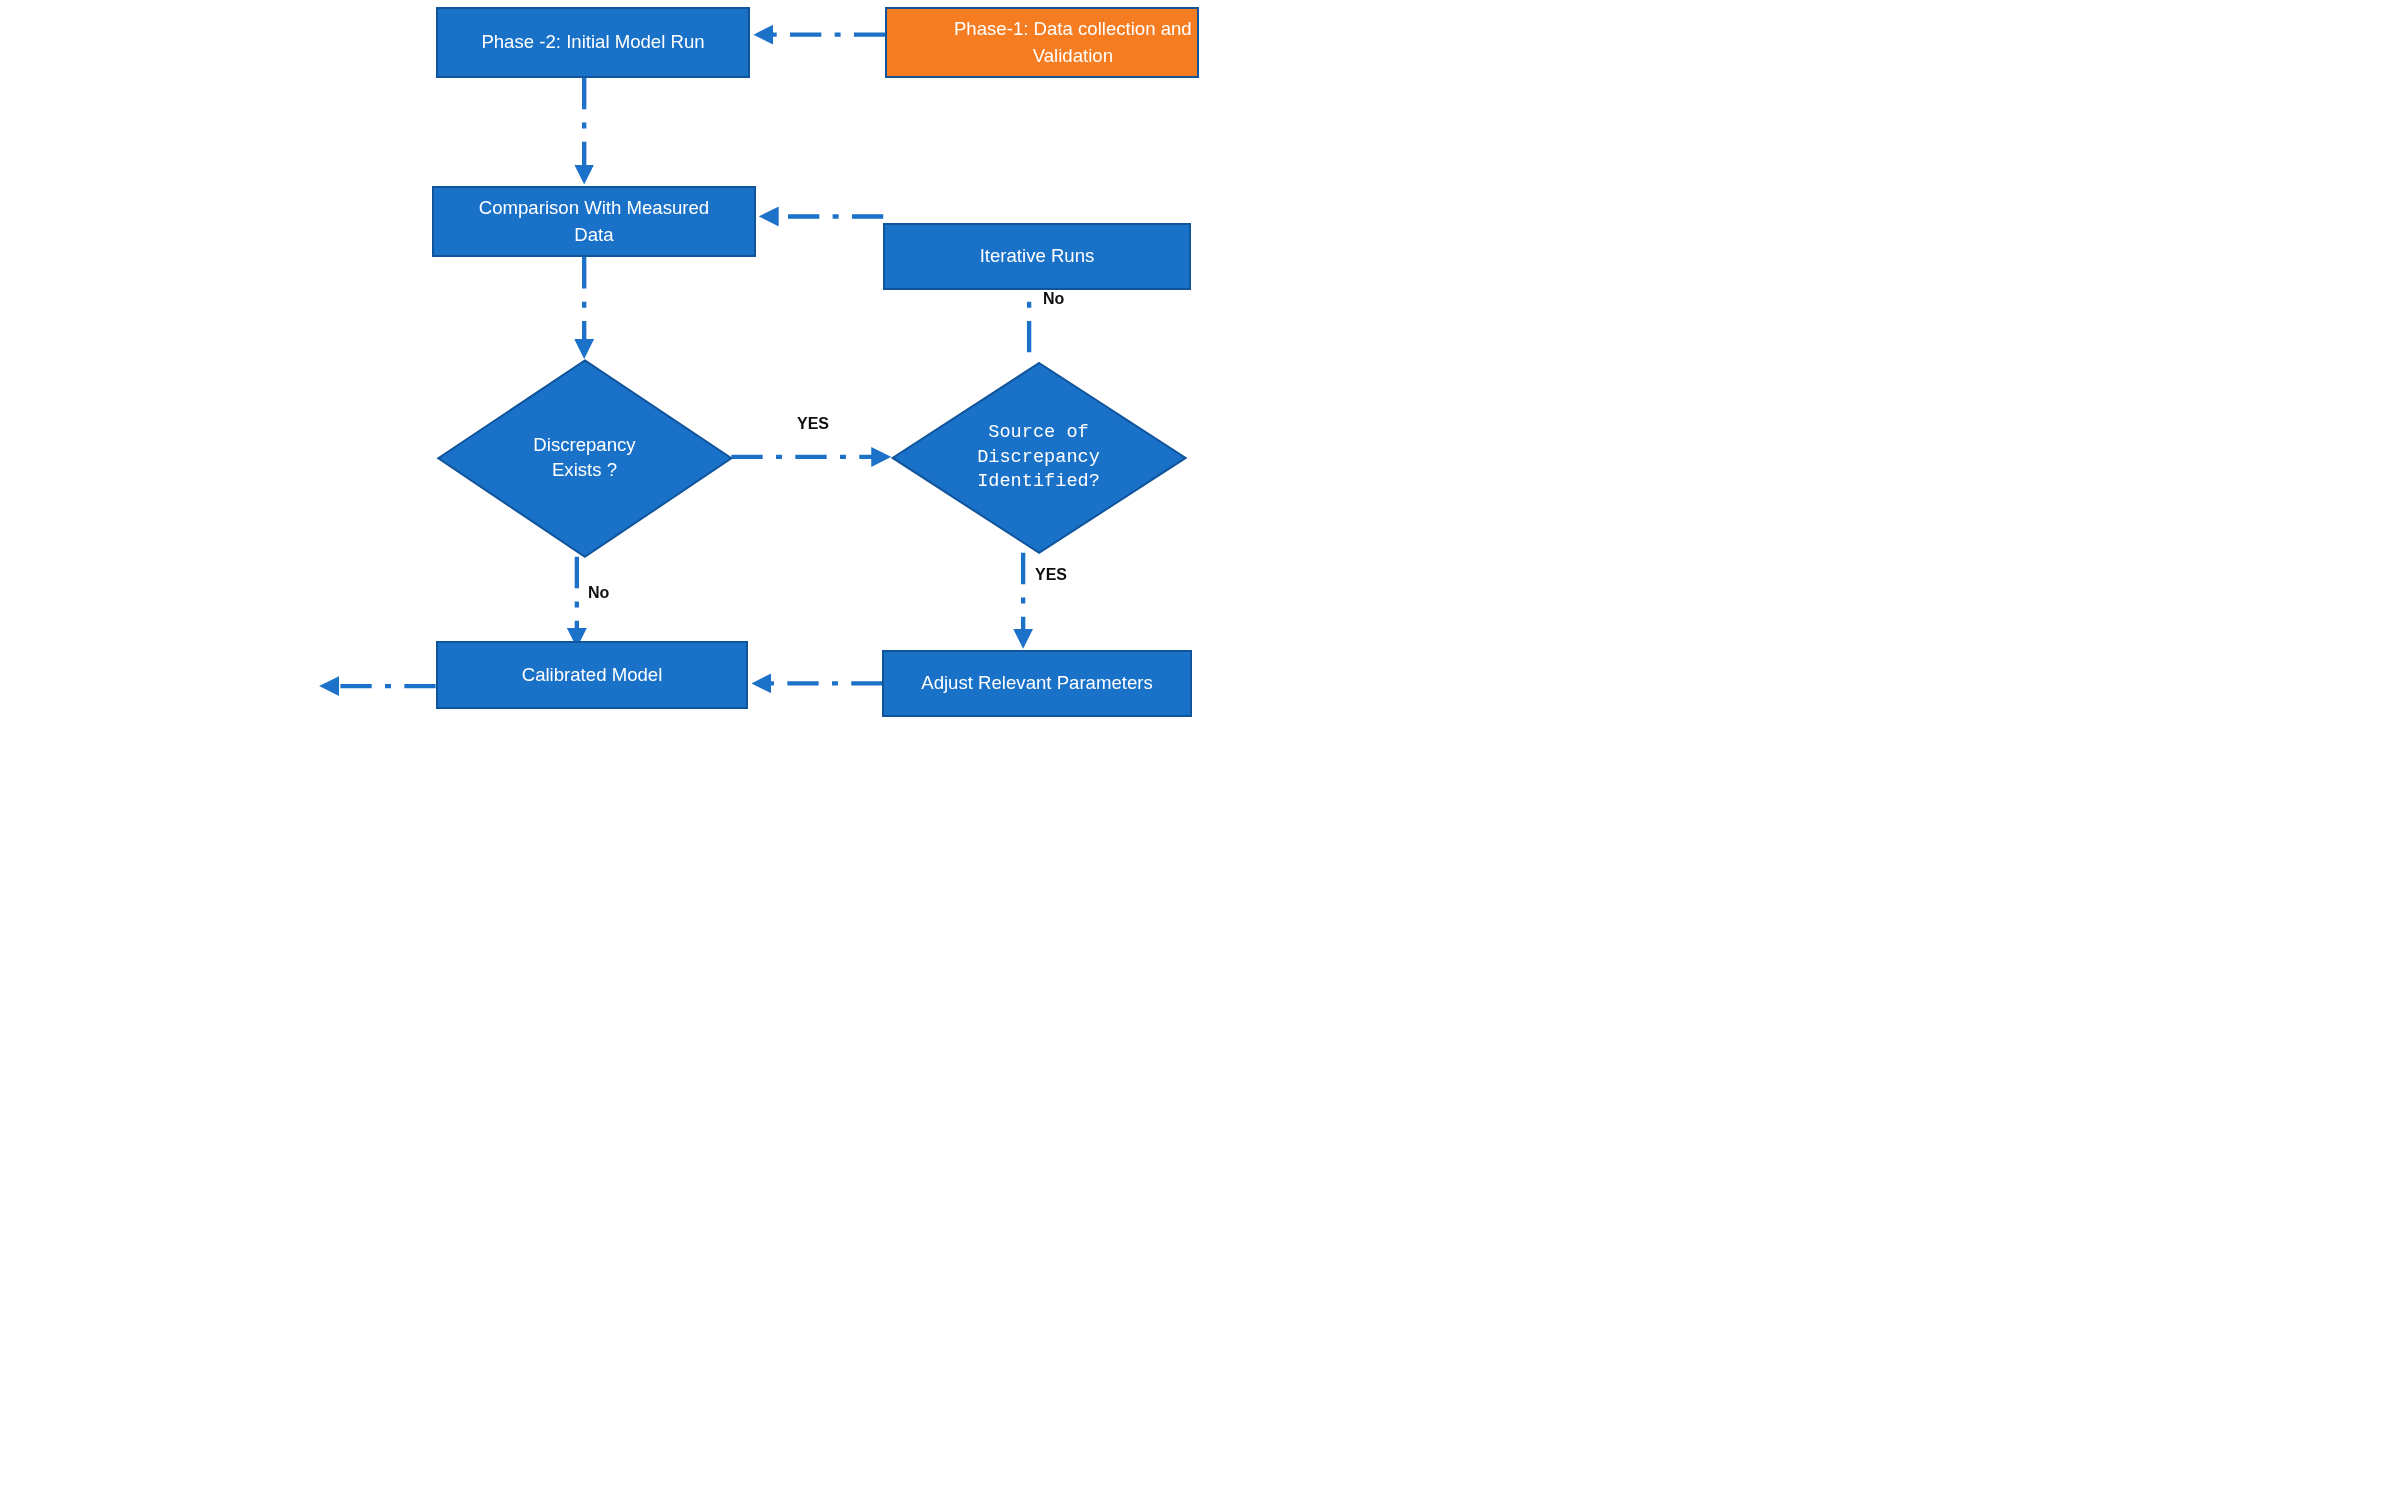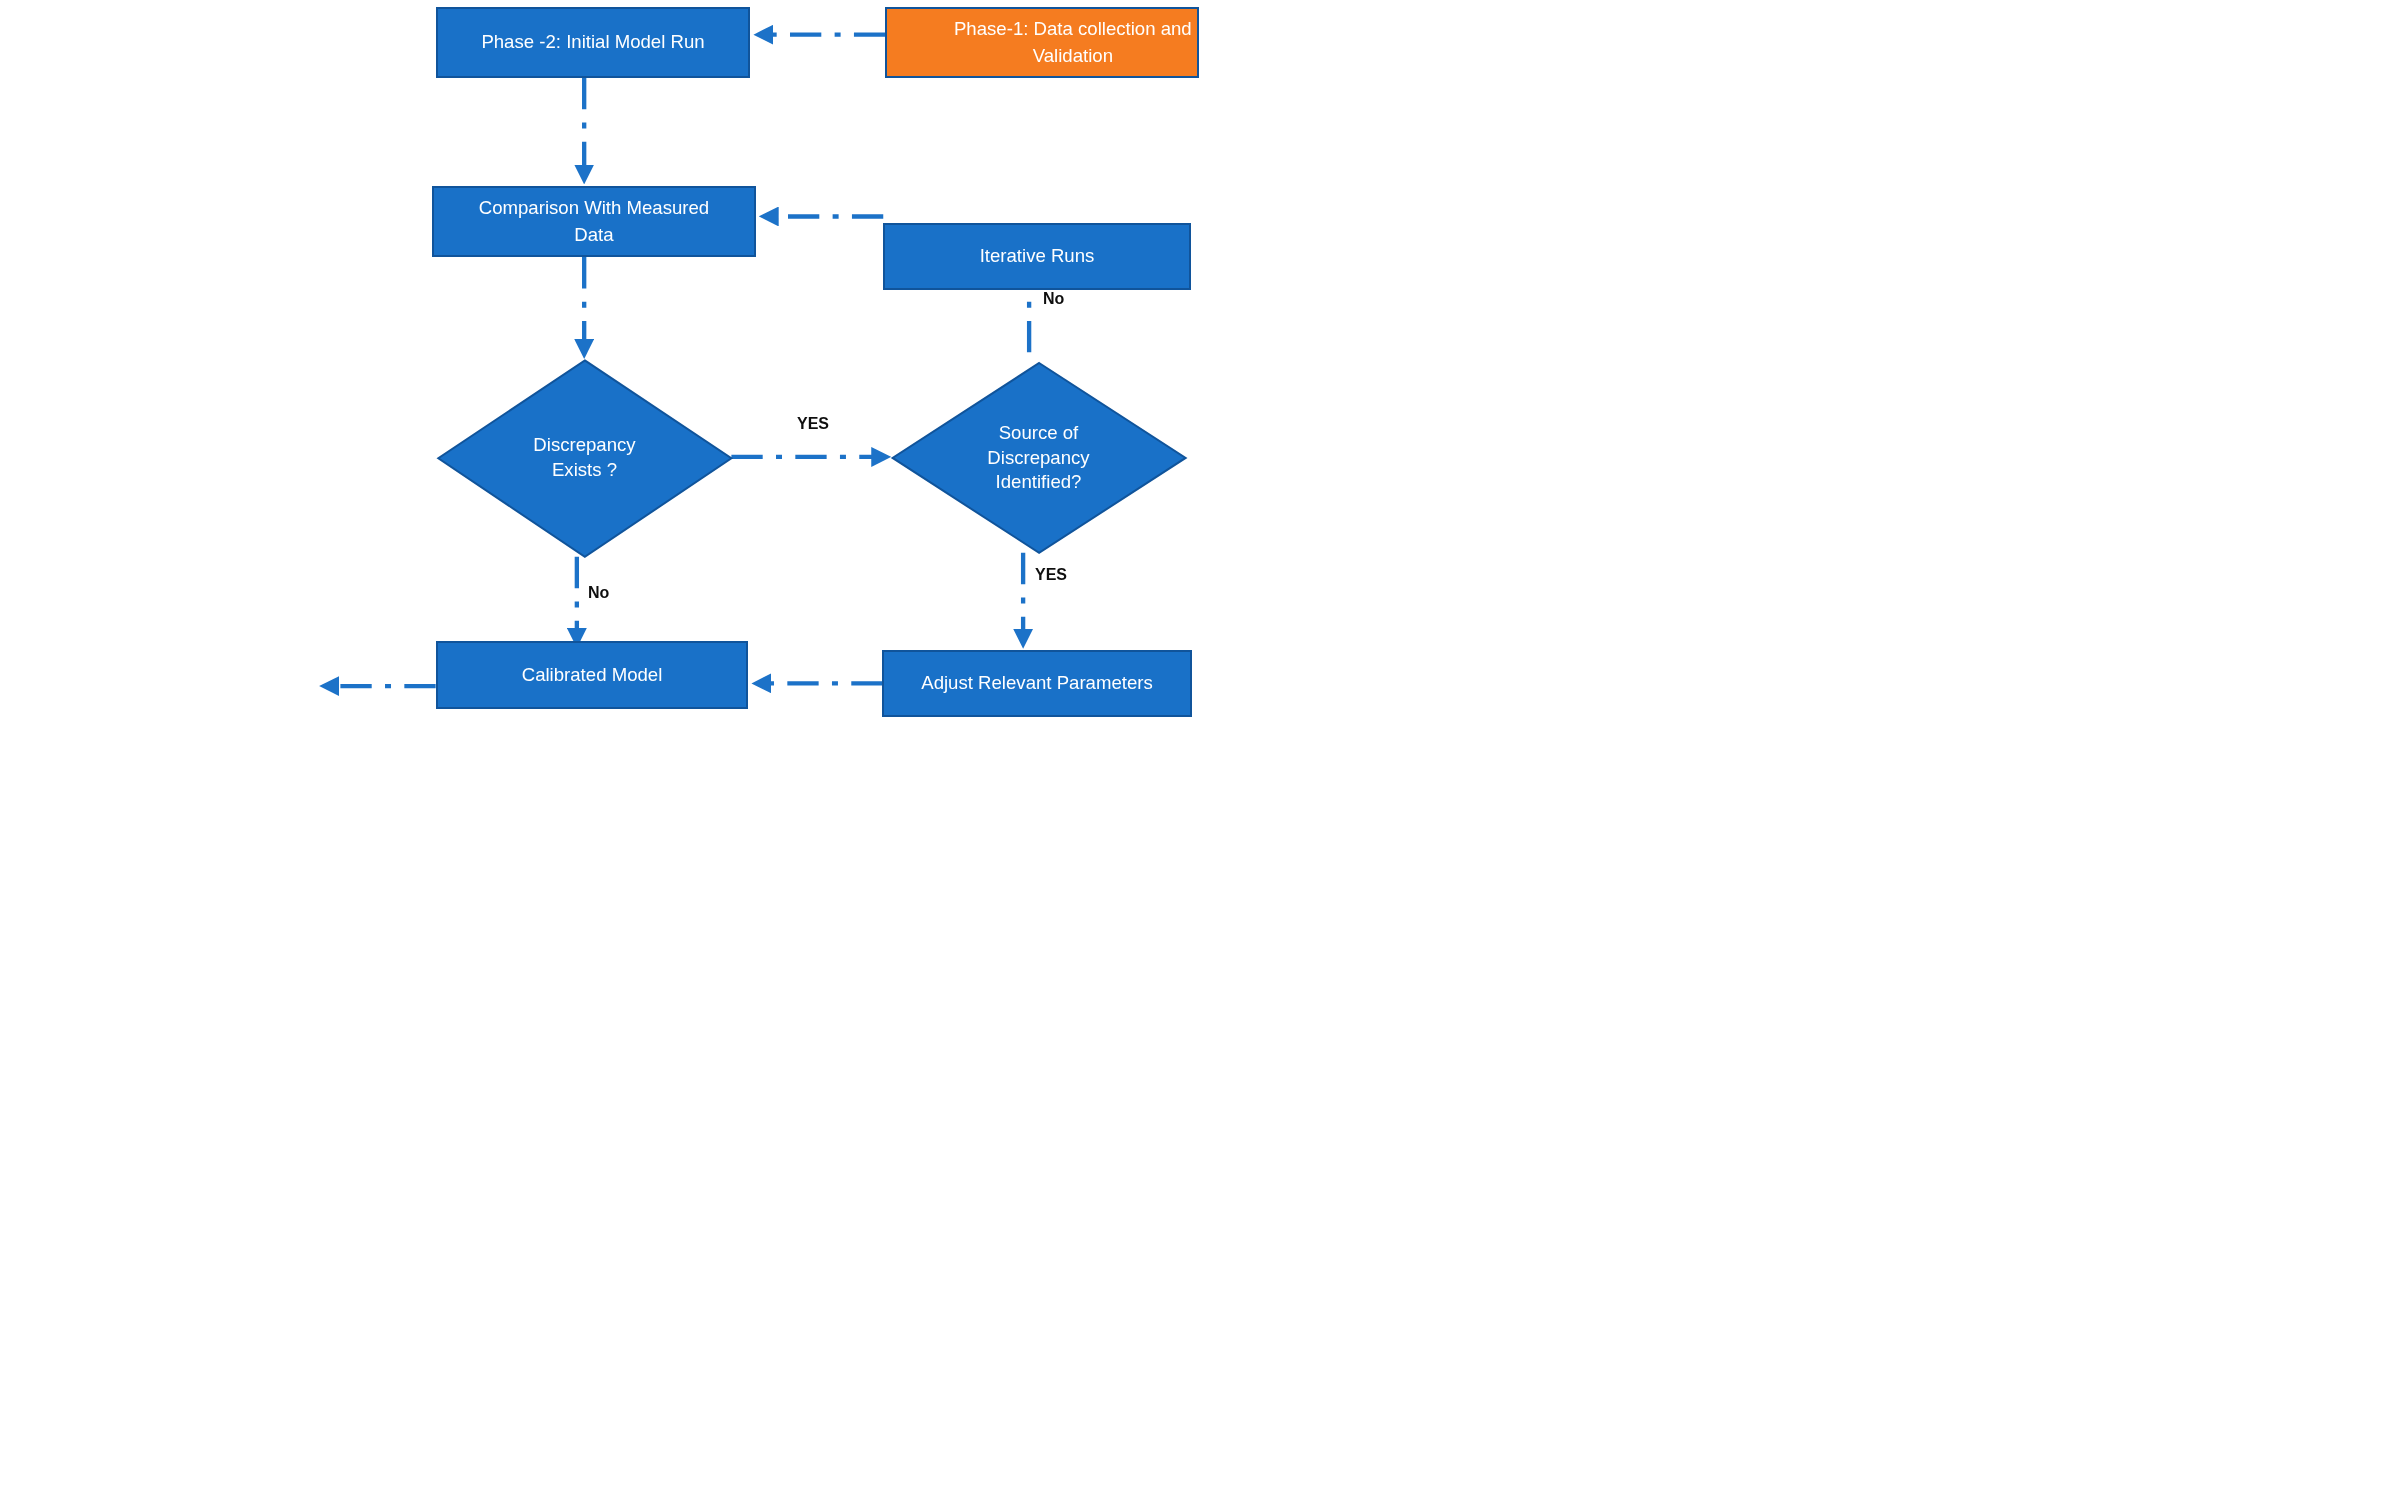--- a/index.html
+++ b/index.html
@@ -81,21 +81,21 @@
 
   <div class="node" style="left:883px;top:187px;width:308px;height:67px;margin-top:36px;">
     <div><span>Iterative Runs</span></div>
   </div>
 
   <div class="dlabel" style="left:438px;top:360px;width:293px;height:196px;">
     <div>Discrepancy</div>
     <div>Exists ?</div>
   </div>
 
-  <div class="dlabel" style="left:892px;top:363px;width:293px;height:190px;">
+  <div class="dlabel" style="left:892px;top:363px;width:293px;height:190px;font-family:Liberation Mono, monospace;">
     <div>Source of</div>
     <div>Discrepancy</div>
     <div>Identified?</div>
   </div>
 
   <div class="node" style="left:436px;top:641px;width:312px;height:68px;">
     <div><span>Calibrated Model</span></div>
   </div>
 
   <div class="node" style="left:882px;top:650px;width:310px;height:67px;">

